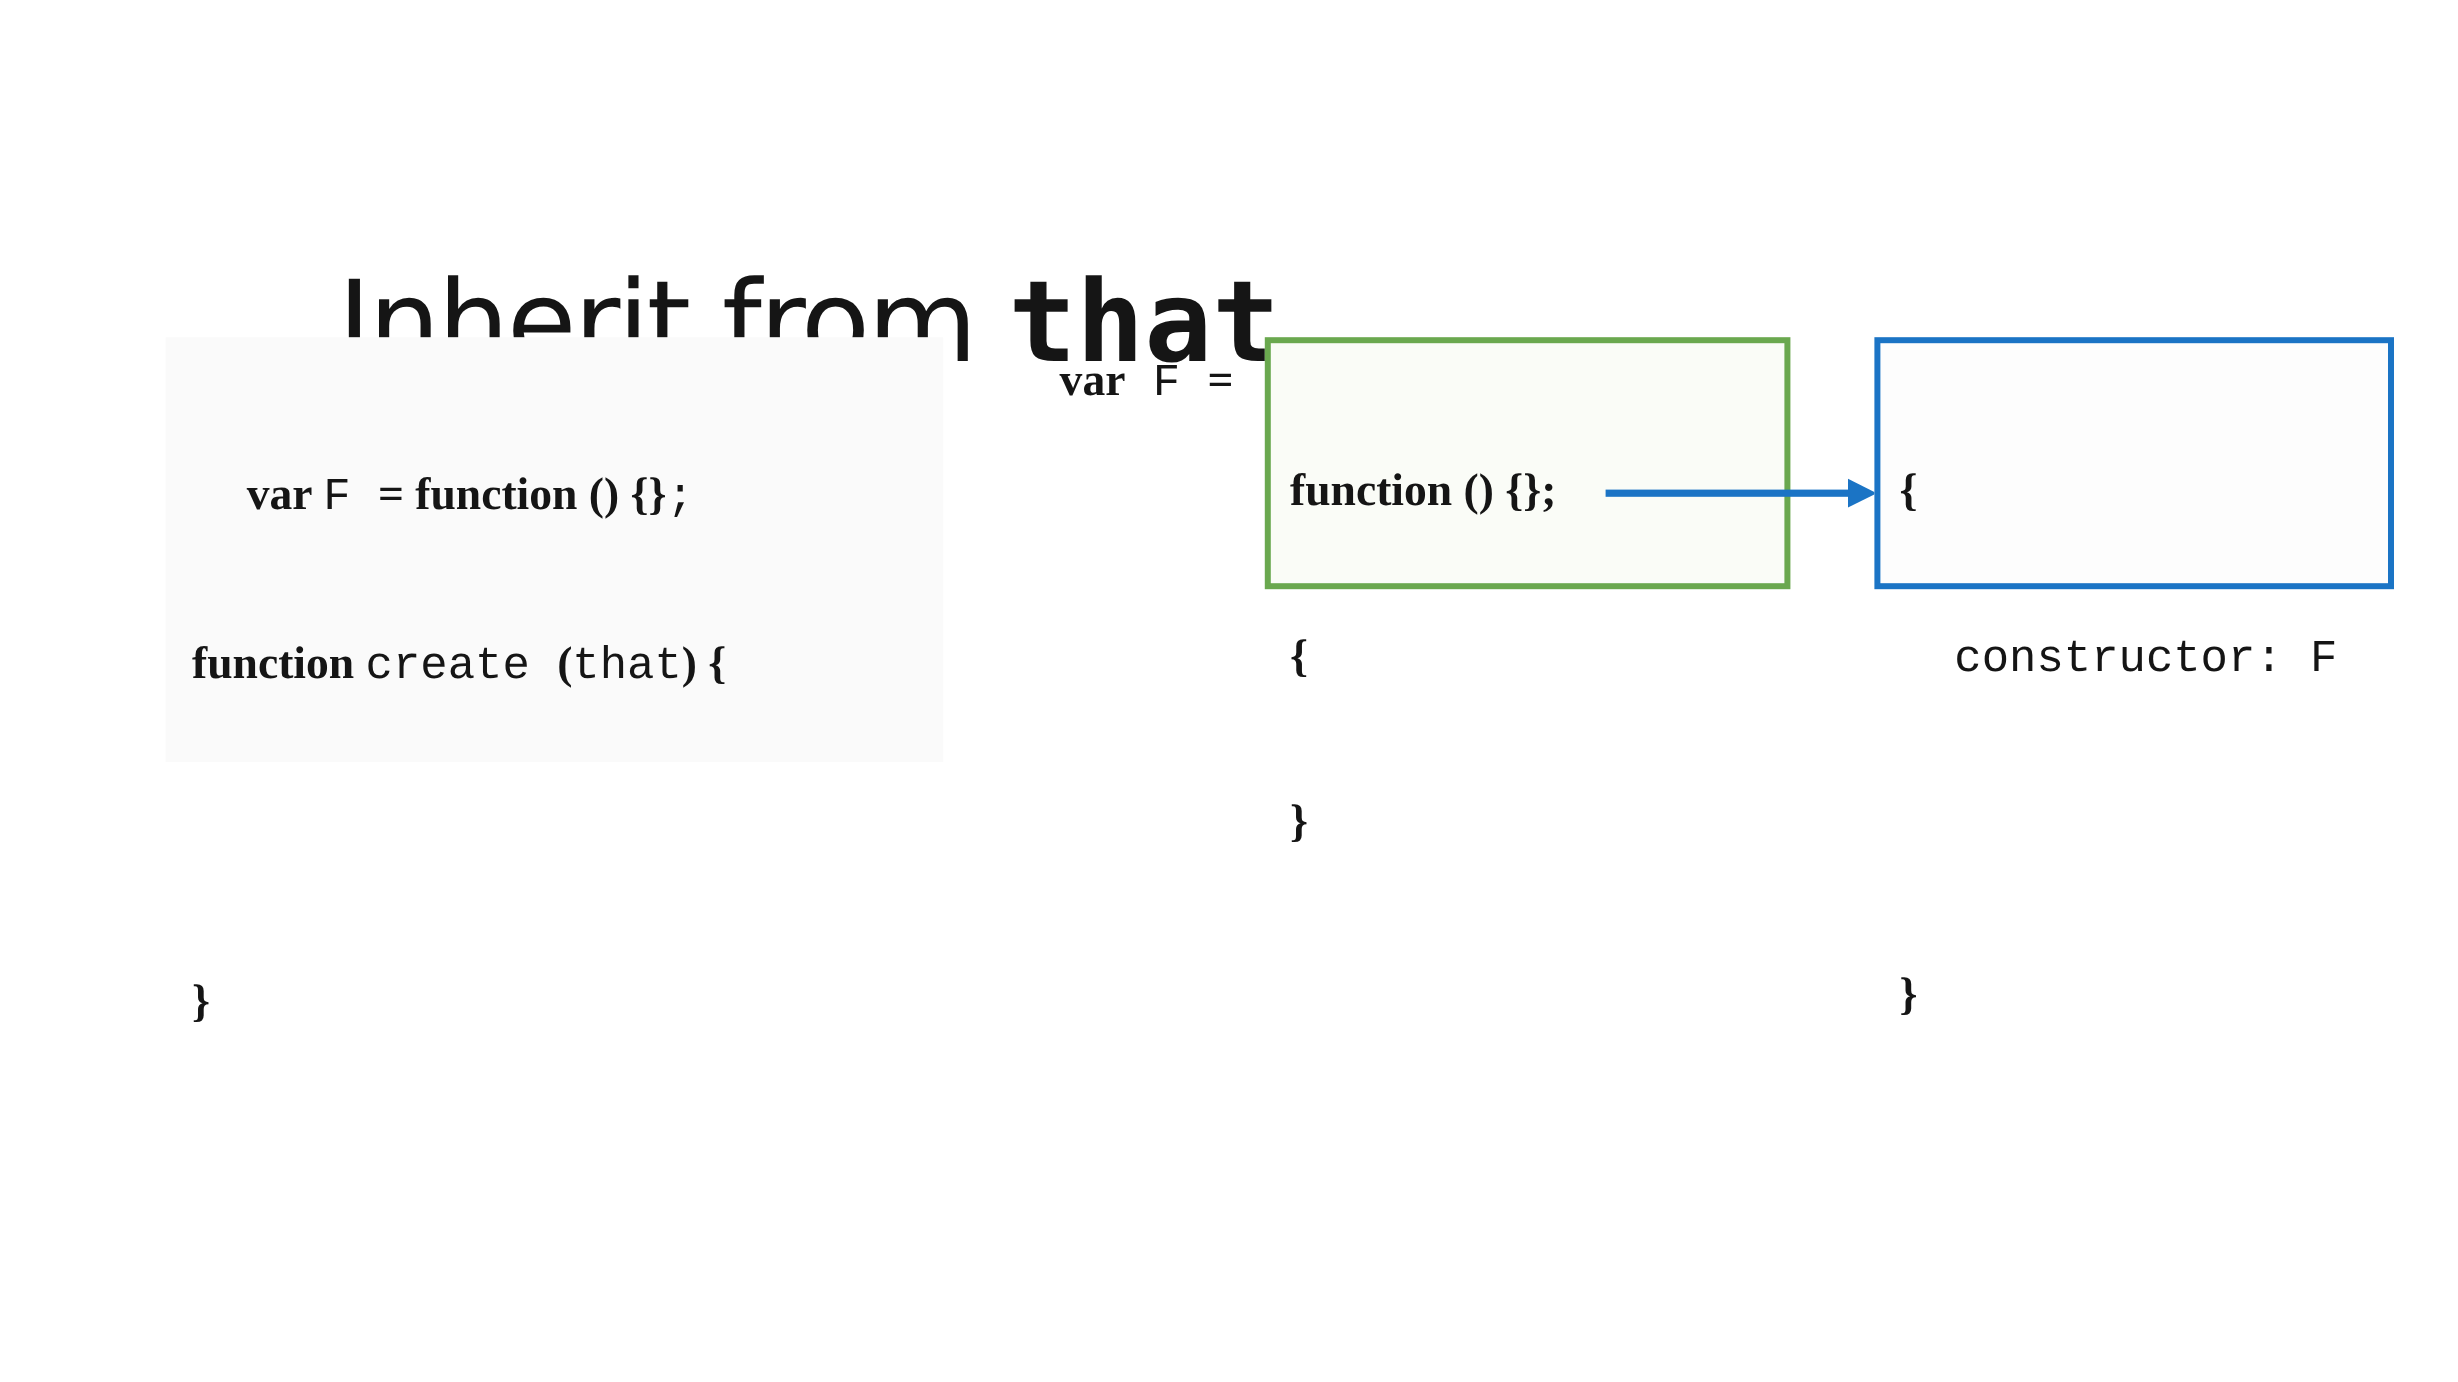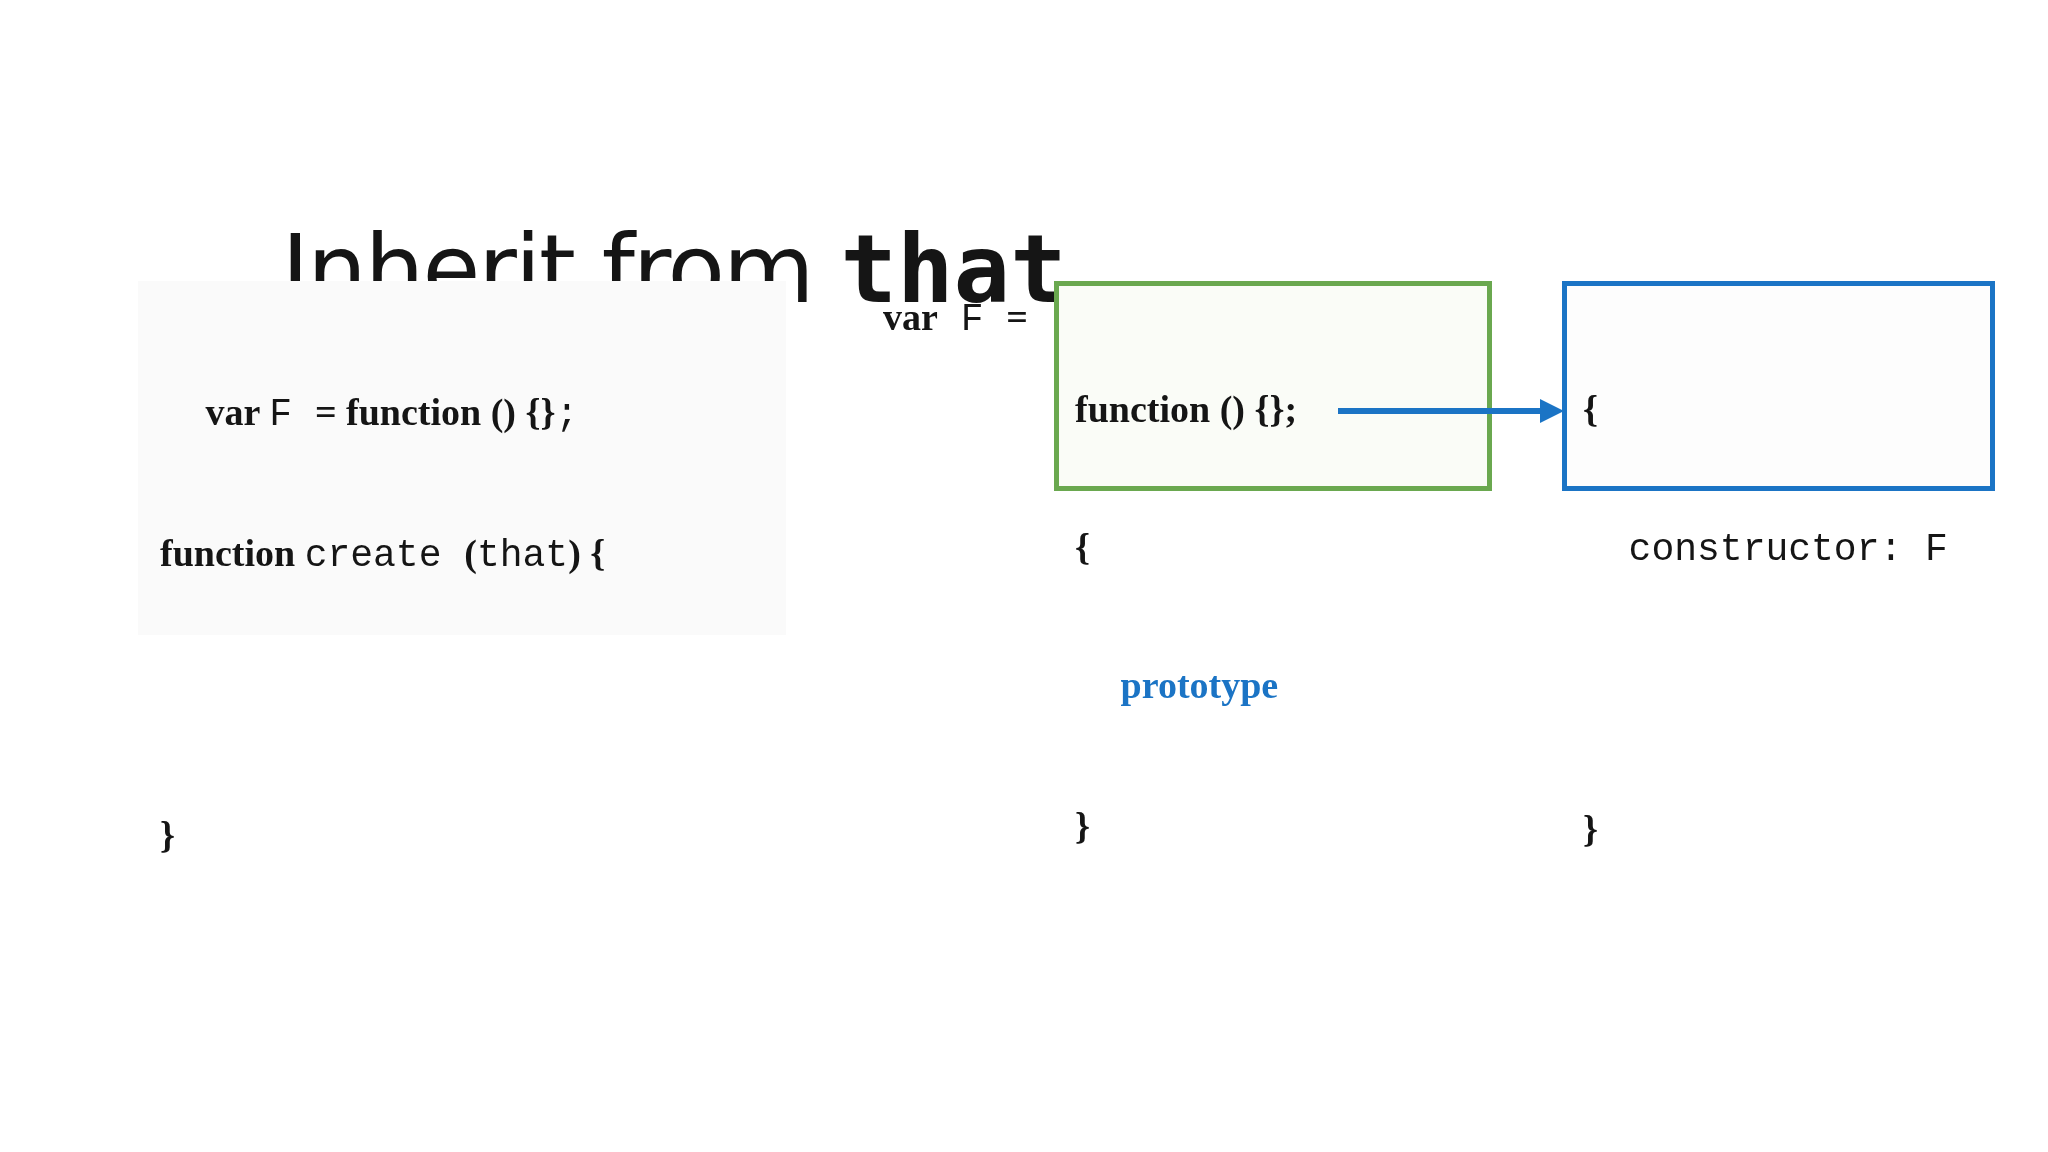--- a/index.html
+++ b/index.html
@@ -85,21 +85,20 @@
     <div class="codeline"><span class="b">}</span></div>
     <div class="codeline"><span class="l"> </span></div>
     
   </div>
 
   <div class="code assignment"><span class="b">var</span><span class="l"> F </span><span class="b">=</span></div>
 
   <div class="code function-box">
     <div class="codeline"><span class="b">function () {};</span></div>
     <div class="codeline"><span class="b">{</span></div>
-    <div class="codeline"><span class="l">  </span><span class="b blue-text">prototype</span></div>
     <div class="codeline"><span class="b">}</span></div>
   </div>
 
   <div class="arrow-line"></div>
   <div class="arrow-head"></div>
 
   <div class="code object-box">
     <div class="codeline"><span class="b">{</span></div>
     <div class="codeline"><span class="l">  constructor: F</span></div>
     <div class="codeline"><span class="l"> </span></div>

